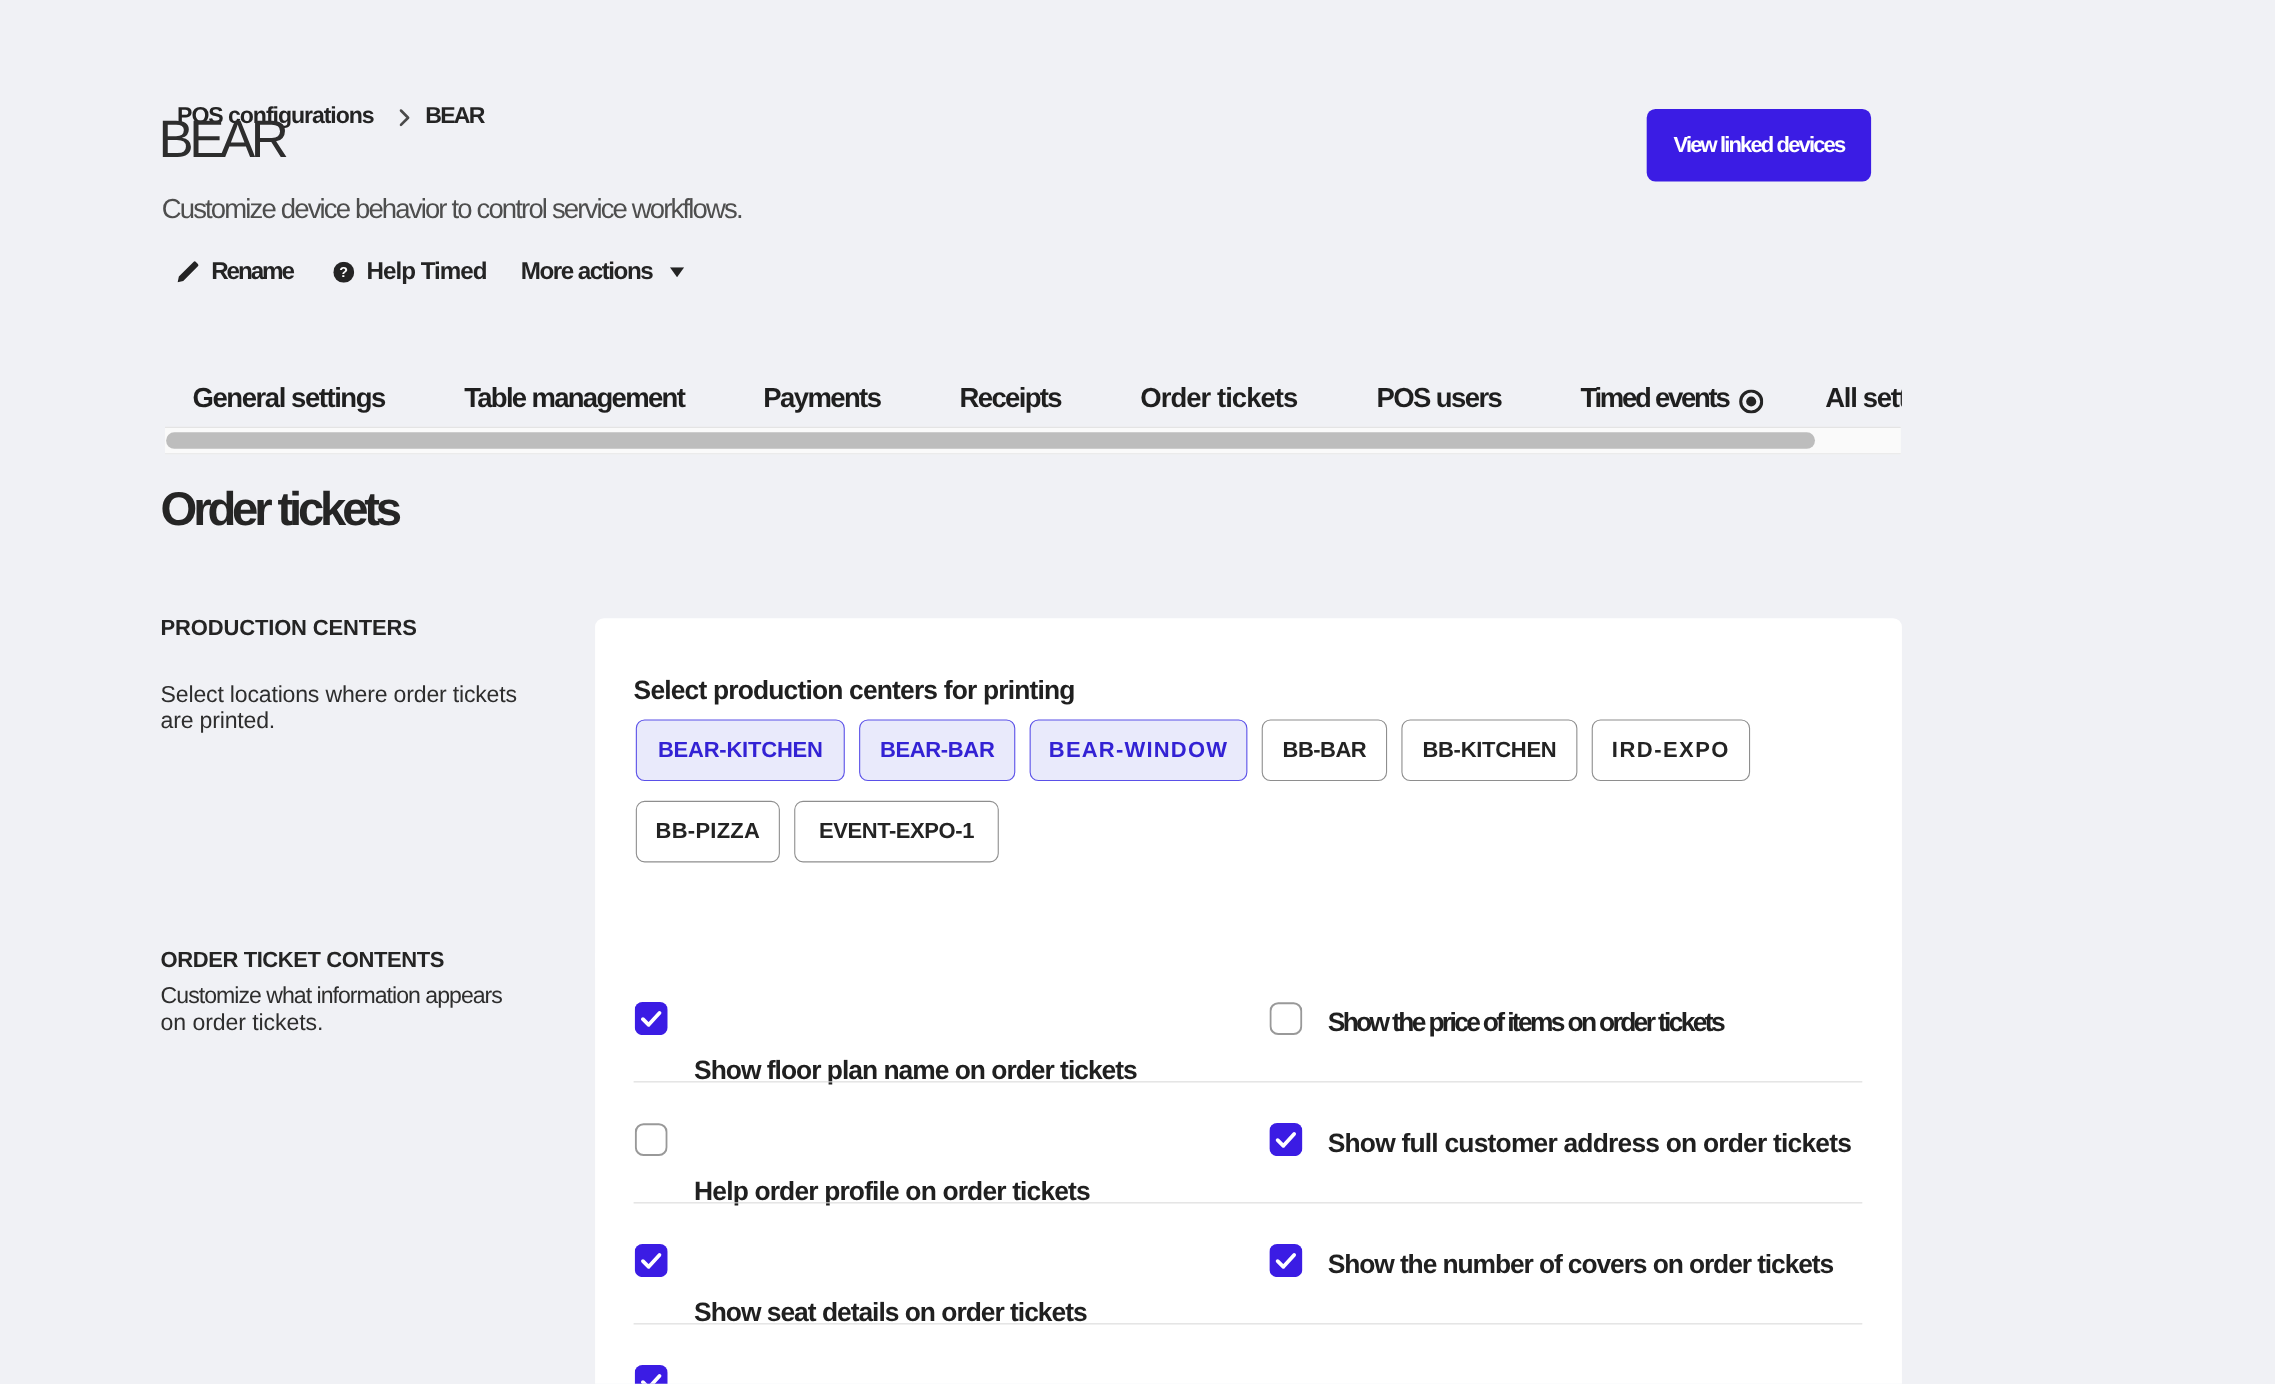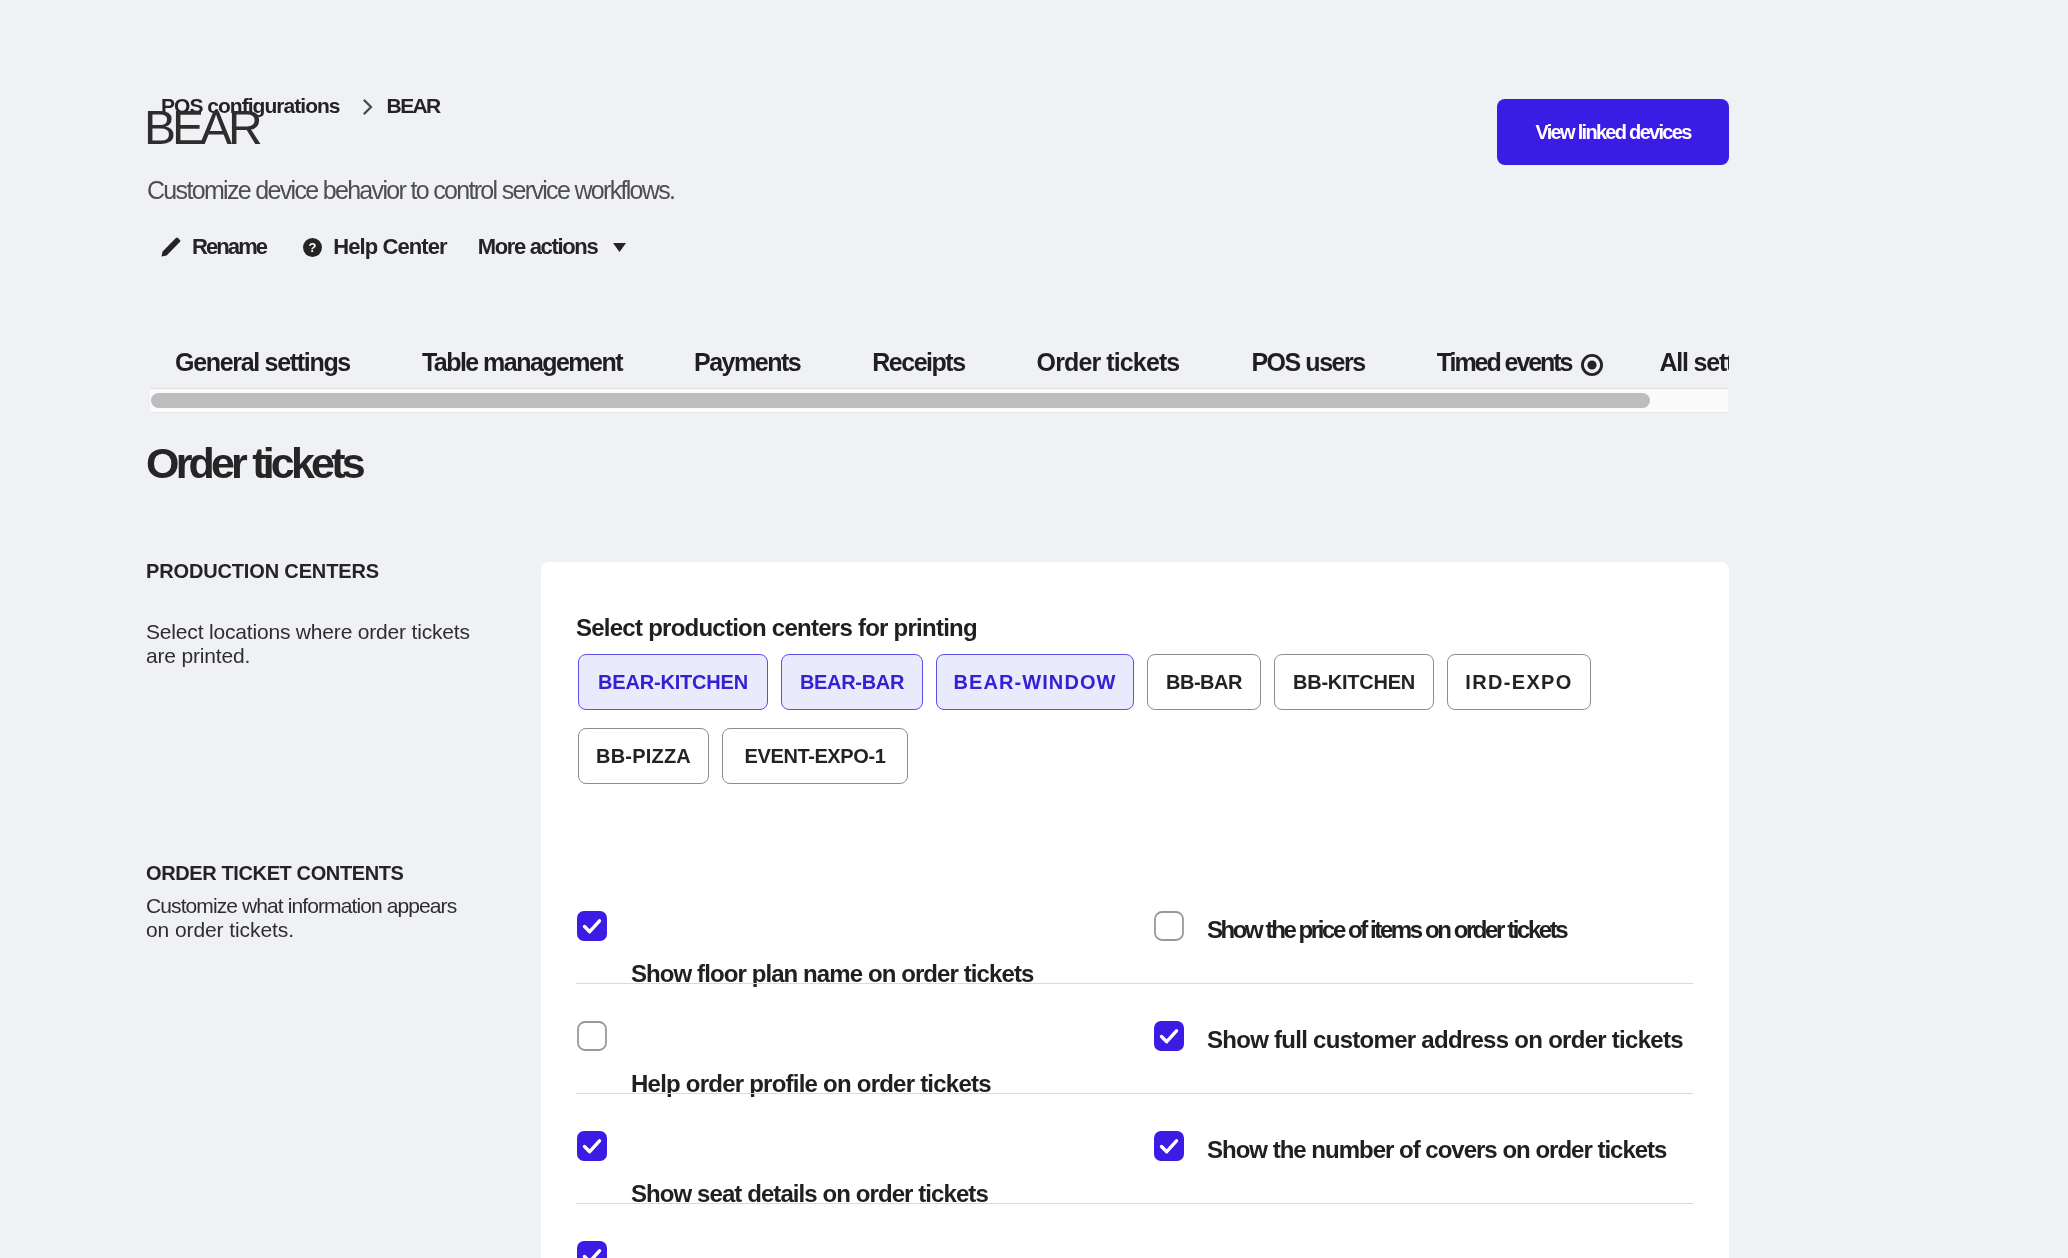--- a/index.html
+++ b/index.html
@@ -7,21 +7,21 @@
   body { background:#f0f1f5; font-family:"Liberation Sans", sans-serif; color:#222; position:relative; }
   .abs { position:absolute; }
 
   
   .crumb { left:161px; top:50px; display:flex; align-items:center; font-size:21px; font-weight:bold; color:#242424;margin-top:44px; }
   .crumb .c1 { letter-spacing:-0.97px; }
   .crumb .c2 { letter-spacing:-1.6px; }
 
   
   .h1 { left:144px; top:100px; font-size:48px; font-weight:400; color:#2d2d2d; letter-spacing:-4px; }
-  .btn { left:1497px; top:99px; width:232px; height:66px; background:#3b1ce4; border-radius:8px; color:#fff; font-size:20px; font-weight:bold; letter-spacing:-1.7px; display:flex; align-items:center; justify-content:center; }
+  .btn { left:1497px; top:99px; width:204px; height:66px; background:#3b1ce4; border-radius:8px; color:#fff; font-size:20px; font-weight:bold; letter-spacing:-1.7px; display:flex; align-items:center; justify-content:center; }
   .sub { left:147px; top:176px; font-size:25px; color:#4e4e4e; letter-spacing:-1.68px; }
 
   
   .actions { left:161px; top:234px; display:flex; align-items:center; font-size:22px; font-weight:bold; color:#242424; }
   .actions .ic { margin-right:11px; }
 
   
   .tabs { left:151px; top:339px; width:1578px; overflow:hidden; display:flex; gap:24px; }
   .tab { padding:8px 24px 25px 24px; font-size:25px; line-height:30px; font-weight:bold; color:#1f1f1f; white-space:nowrap; flex:none; display:flex; align-items:center; }
   .tab.active { border-bottom:4px solid #3d2ad9; padding-bottom:21px; }
@@ -71,21 +71,21 @@
 
 <div class="abs actions">
   <svg class="ic" width="20" height="20" viewBox="0 0 20 20">
       <path d="M0.5 19.5 L1.6 14.4 L14.9 1.1 Q16 0 17.1 1.1 L18.9 2.9 Q20 4 18.9 5.1 L5.6 18.4 Z" fill="#242424"></path>
     </svg>
   <span style="margin-right:37px; letter-spacing:-1.9px">Rename</span>
   <svg class="ic" width="19" height="19" viewBox="0 0 19 19">
       <circle cx="9.5" cy="9.5" r="9.5" fill="#242424"></circle>
       <text x="9.5" y="14.2" font-size="13" font-weight="bold" fill="#fff" text-anchor="middle" font-family="Liberation Sans">?</text>
     </svg>
-  <span style="margin-right:31px; letter-spacing:-0.9px">Help Center</span>
+  <span style="margin-right:31px; letter-spacing:-0.9px">Help Timed</span>
   <span style="letter-spacing:-1.35px">More actions</span>
   <svg width="13" height="9" viewBox="0 0 13 9" style="margin-left:16px">
       <path d="M0 0 H13 L6.5 9 Z" fill="#242424"></path>
     </svg>
 </div>
 
 <div class="abs tabs">
   <div class="tab" style="letter-spacing:-1.31px">General settings</div>
   <div class="tab" style="letter-spacing:-1.54px">Table management</div>
   <div class="tab" style="letter-spacing:-1.47px">Payments</div>

